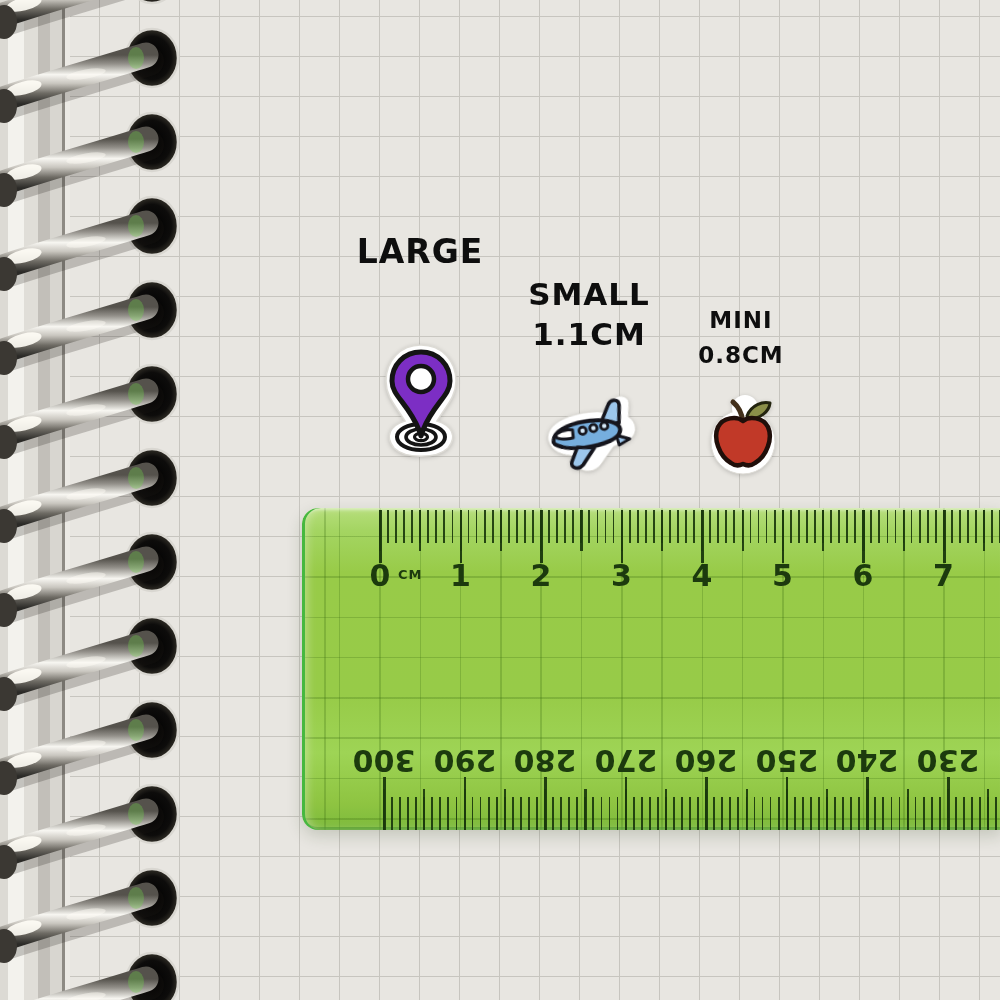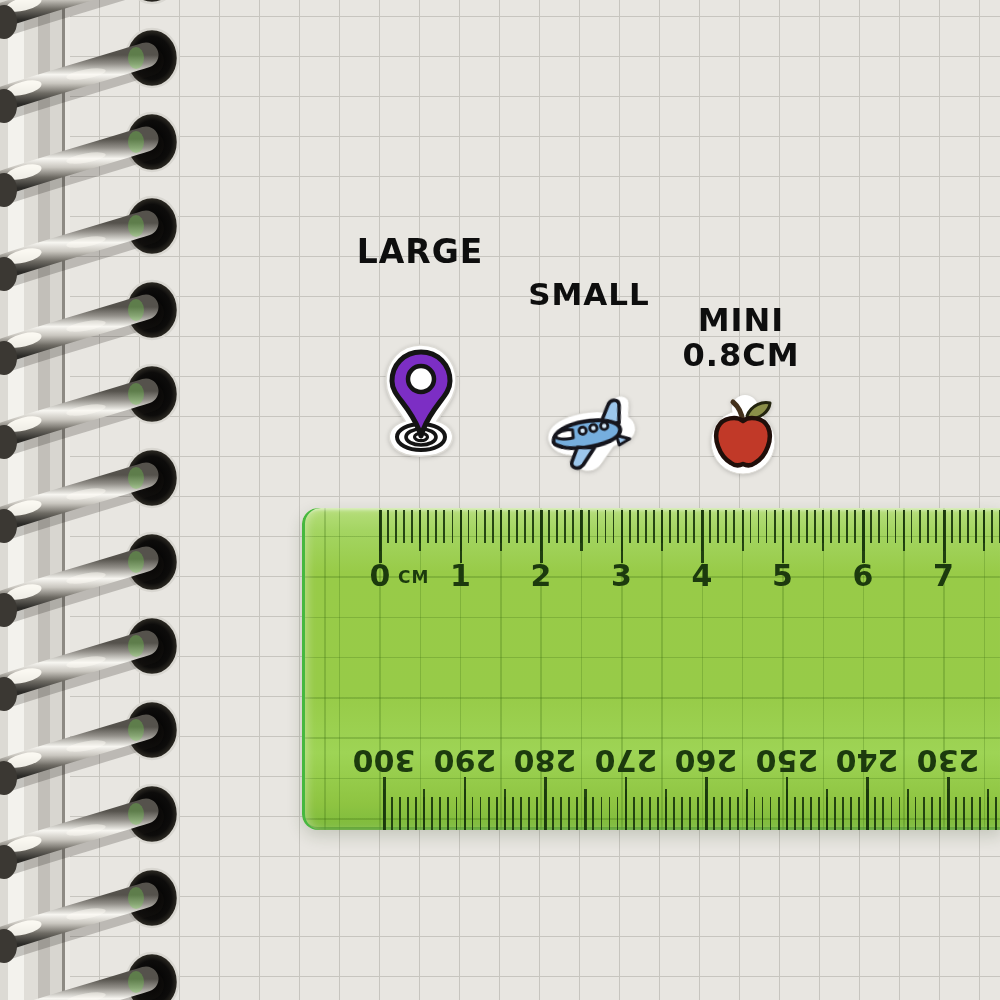--- a/index.html
+++ b/index.html
@@ -26,21 +26,21 @@
   }
   .spiral{position:absolute;left:0;top:0;}
   
   .size-label{
     position:absolute;transform:translateX(-50%);
     text-align:center;color:#0e0e0e;font-weight:bold;letter-spacing:1px;
     white-space:nowrap;
   }
   #lbl-large{left:420px;top:232px;font-size:33px;line-height:40px;}
   #lbl-small{left:589px;top:274px;font-size:31px;line-height:40px;}
-  #lbl-mini{left:741px;top:303px;font-size:32px;line-height:35px;}
+  #lbl-mini{left:741px;top:303px;font-size:23px;line-height:35px;}
   .sticker{position:absolute;filter:drop-shadow(0 1px 2px rgba(0,0,0,0.18));}
   #stk-pin{left:380px;top:342px;}
   #stk-plane{left:540px;top:396px;transform:rotate(-6deg);}
   #stk-apple{left:707px;top:392px;}
   
   .ruler{
     position:absolute;left:302px;top:508px;width:700px;height:322px;
     border-radius:16px 0 0 16px;
     background-color:#9acd51;
     background-image:
@@ -64,21 +64,21 @@
   .rnum{
     position:absolute;top:50px;transform:translateX(-50%);
     font-weight:bold;font-size:30px;color:#1c3a0e;
   }
   .rnum-b{
     position:absolute;top:252px;transform:translate(-50%,-50%) rotate(180deg);
     font-weight:bold;font-size:30px;color:#1c3a0e;white-space:nowrap;
   }
   .runit{
     position:absolute;left:96px;top:59px;
-    font-weight:bold;font-size:17px;color:#1c3a0e;letter-spacing:1px;
+    font-weight:bold;font-size:13px;color:#1c3a0e;letter-spacing:1px;
   }
 </style>
 </head>
 <body>
 
 <div class="stage">
 
   <div class="paper"></div>
   <div class="spine"></div>
 
@@ -121,20 +121,21 @@
     <use href="#ring" transform="translate(0,814)"></use>
     <use href="#ring" transform="translate(0,898)"></use>
     <use href="#ring" transform="translate(0,982)"></use>
   </svg>
 
   <div class="size-label" id="lbl-large">
     <div>LARGE</div>
   </div>
   <div class="size-label" id="lbl-small">
     <div>SMALL</div>
+    <div>1.1CM</div>
   </div>
   <div class="size-label" id="lbl-mini">
     <div>MINI</div>
     <div>0.8CM</div>
   </div>
 
   <svg class="sticker" id="stk-pin" width="82" height="122" viewBox="0 0 82 122">
     <path d="M41 3 C62 3 76 19 76 39 C76 55 66 64 57 79 C71 83 78 94 68 106 C57 117 25 117 14 106 C4 94 11 83 25 79 C16 64 6 55 6 39 C6 19 20 3 41 3 Z" fill="#ffffff" stroke="#dddbd5" stroke-width="1.5"></path>
     <ellipse cx="41" cy="95" rx="24" ry="13" fill="none" stroke="#141414" stroke-width="4"></ellipse>
     <ellipse cx="41" cy="95" rx="15" ry="8" fill="none" stroke="#141414" stroke-width="3.6"></ellipse>

